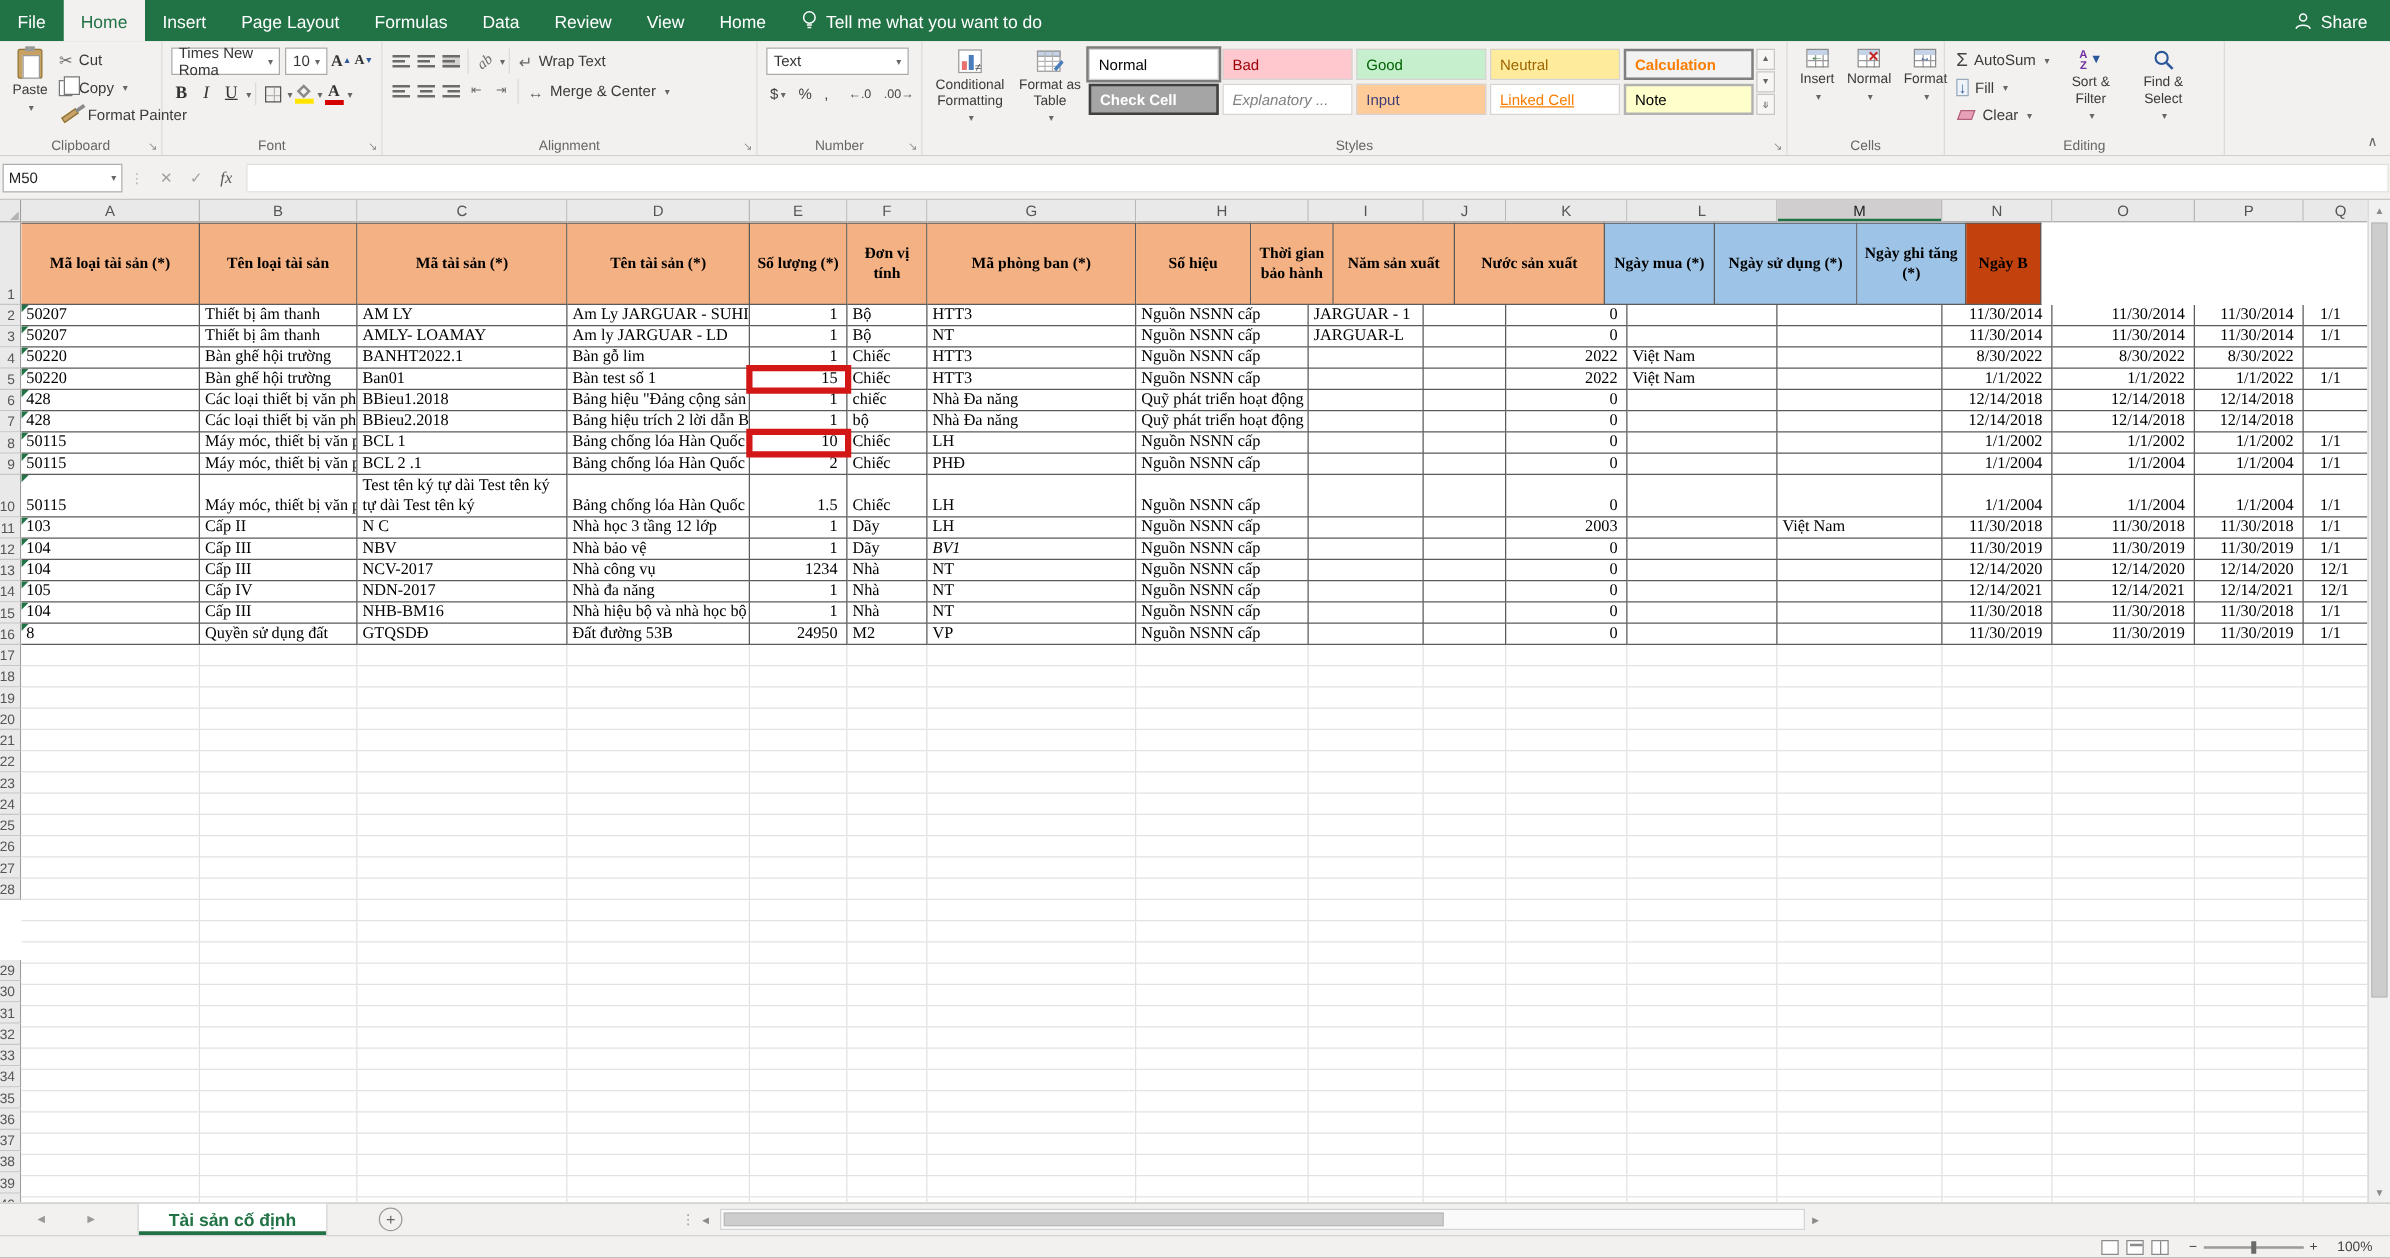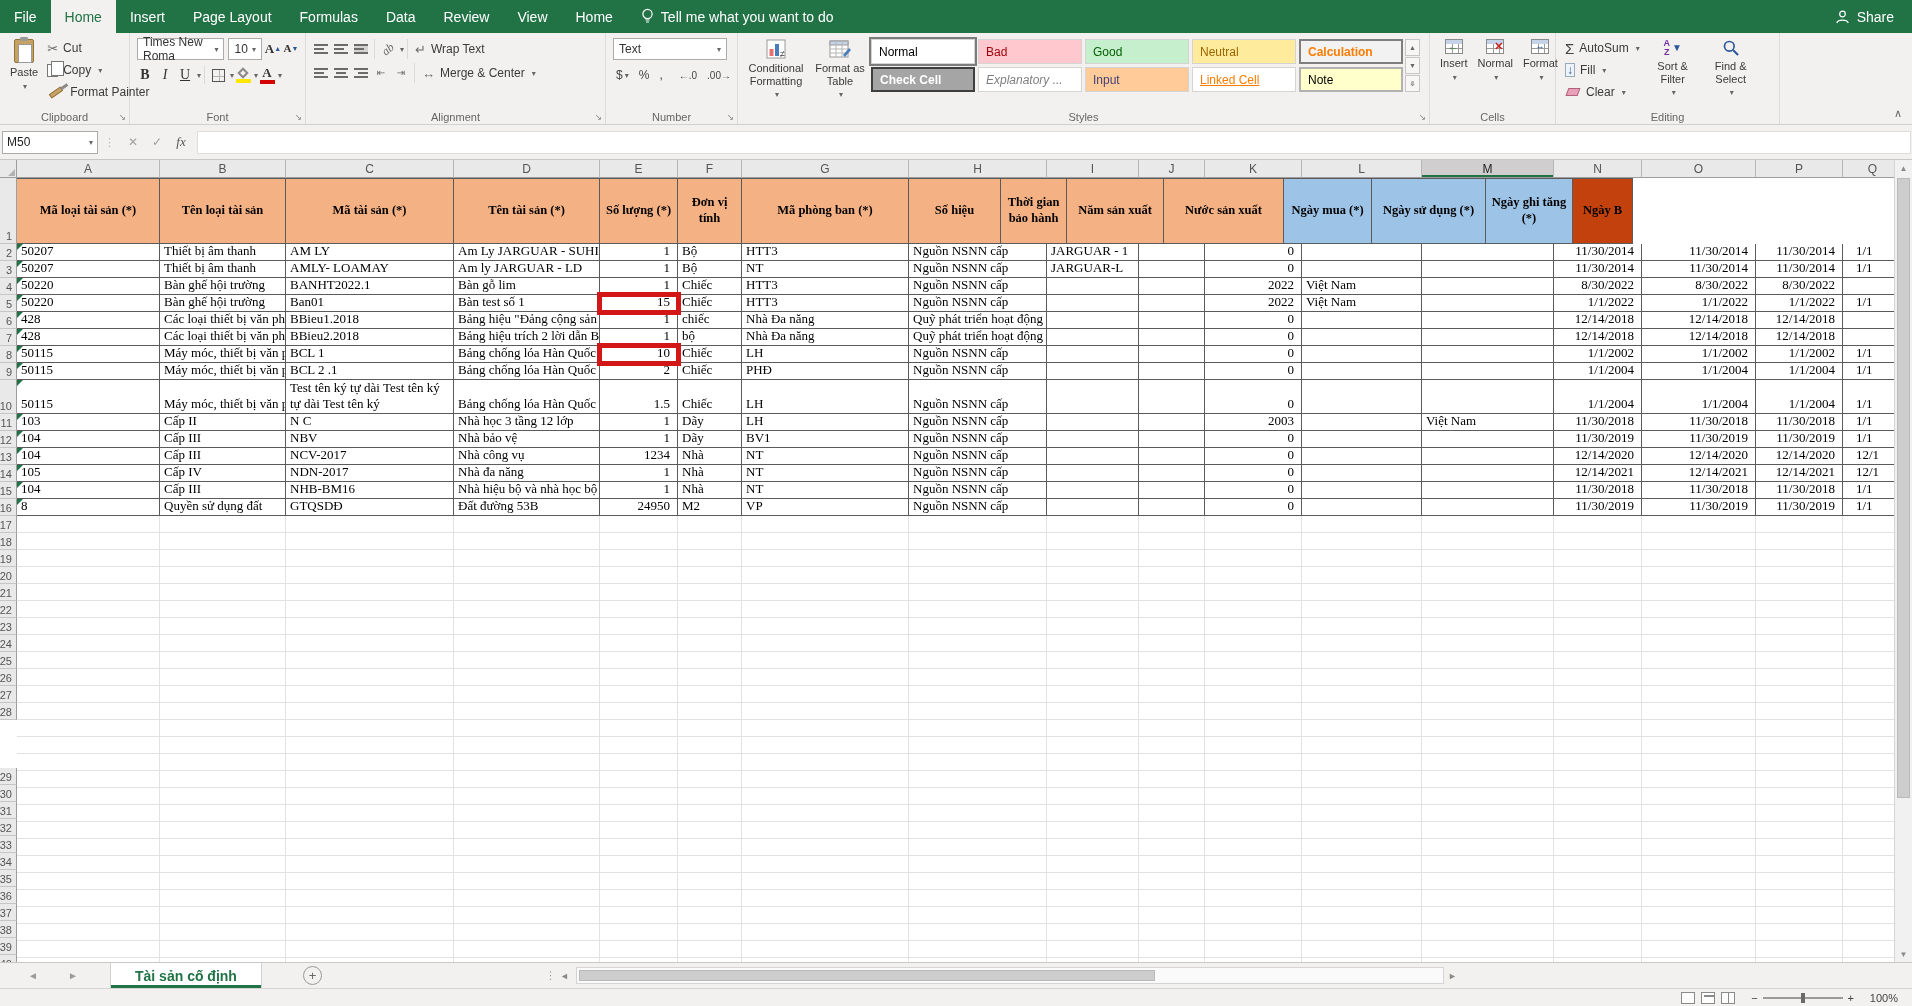--- a/index.html
+++ b/index.html
@@ -743,21 +743,21 @@
           <div class="c tc ar" style="width: 87px;">11/30/2018</div>
           <div class="c tc qq" style="width: 60px;">1/1</div>
         </div>
         <div class="r" style="height: 17px;">
           <div class="c tc tri" style="width: 143px;">104</div>
           <div class="c tc" style="width: 126px;">Cấp III</div>
           <div class="c tc" style="width: 168px;">NBV</div>
           <div class="c tc" style="width: 146px;">Nhà bảo vệ</div>
           <div class="c tc ar" style="width: 78px;">1</div>
           <div class="c tc" style="width: 64px;">Dãy</div>
-          <div class="c tc" style="width: 167px;">BV1</div>
+          <div class="c tc" style="width: 167px; font-style: italic;">BV1</div>
           <div class="c tc" style="width: 138px;">Nguồn NSNN cấp</div>
           <div class="c tc" style="width: 92px;"></div>
           <div class="c tc" style="width: 66px;"></div>
           <div class="c tc ar" style="width: 97px;">0</div>
           <div class="c tc" style="width: 120px;"></div>
           <div class="c tc" style="width: 132px;"></div>
           <div class="c tc ar" style="width: 88px;">11/30/2019</div>
           <div class="c tc ar" style="width: 114px;">11/30/2019</div>
           <div class="c tc ar" style="width: 87px;">11/30/2019</div>
           <div class="c tc qq" style="width: 60px;">1/1</div>

